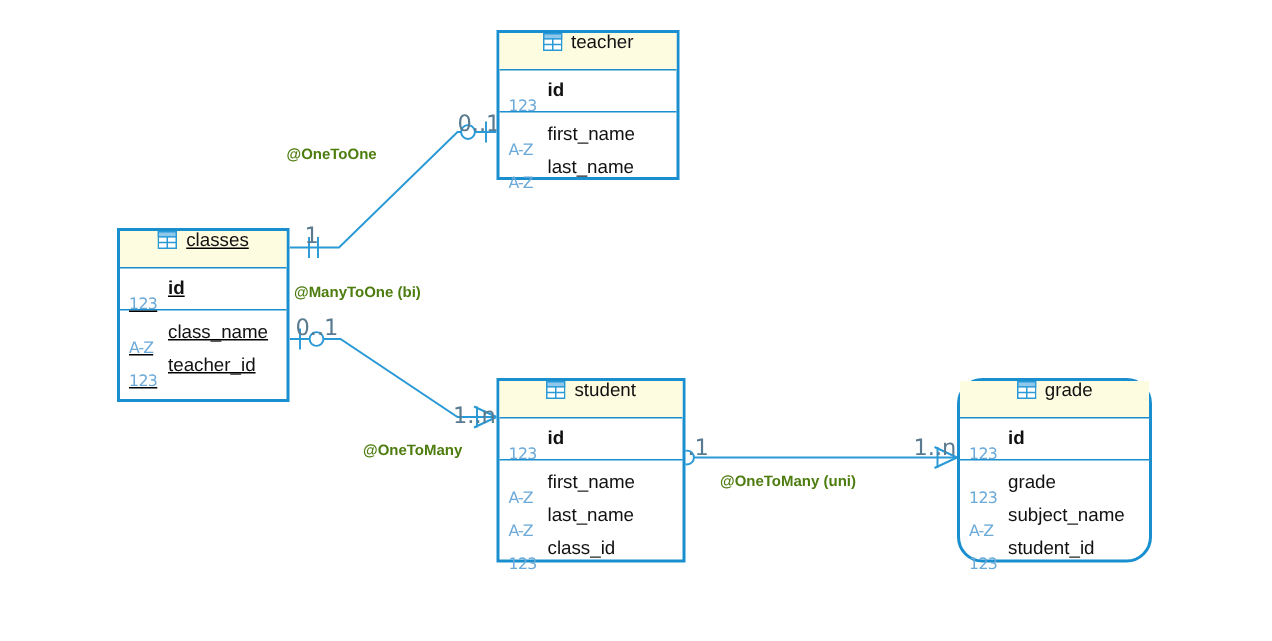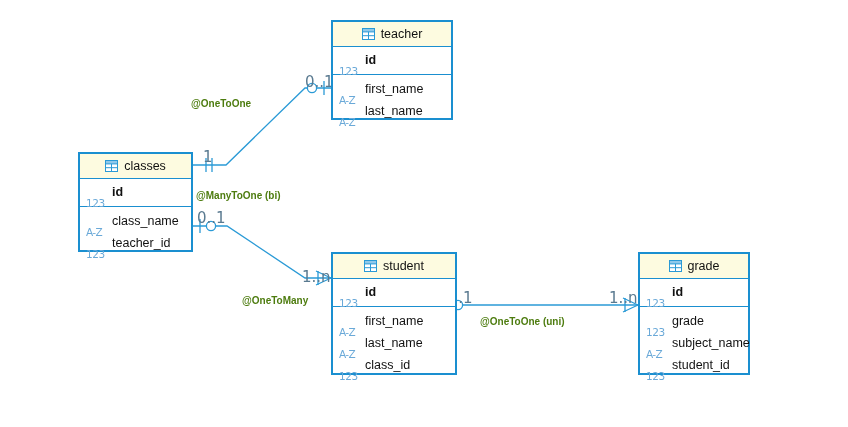--- a/index.html
+++ b/index.html
@@ -16,21 +16,20 @@
     position:absolute;
     border:2px solid #1a8fd0;
     background:#ffffff;
     box-sizing:border-box;
   }
   .entity-header{
     background:#fdfbe0;
     border-bottom:1px solid #1a8fd0;
     height:25px;
     display:flex;
-    align-items:center;
     justify-content:center;
     gap:6px;
     box-sizing:border-box;
   }
   .entity-title{
     font-size:12.5px;
     color:#111111;
     line-height:1;
   }
   .pk-group{
@@ -135,21 +134,21 @@
 
   <span class="card-label" style="left:197px;top:211px;">0..1</span>
   <span class="card-label" style="left:302px;top:270px;">1..n</span>
 
   <span class="card-label" style="left:444px;top:291px;">0..1</span>
   <span class="card-label" style="left:609px;top:291px;">1..n</span>
 
   <span class="rel-label" style="left:191px;top:99px;">@OneToOne</span>
   <span class="rel-label" style="left:196px;top:191px;">@ManyToOne (bi)</span>
   <span class="rel-label" style="left:242px;top:296px;">@OneToMany</span>
-  <span class="rel-label" style="left:480px;top:317px;">@OneToOne (uni)</span>
+  <span class="rel-label" style="left:480px;top:317px;">@OneToMany (uni)</span>
 
   <div class="entity" style="left:331px;top:20px;width:122px;height:100px;">
     <div class="entity-header">
       <svg class="tbl-icon" viewBox="0 0 13 12">
         <rect x="0.5" y="0.5" width="12" height="11" fill="#ffffff" stroke="#2a9ad6"></rect>
         <rect x="0.5" y="0.5" width="12" height="3.4" fill="#8fc8ea" stroke="#2a9ad6"></rect>
         <line x1="6.5" y1="3.9" x2="6.5" y2="11.5" stroke="#2a9ad6"></line>
         <line x1="0.5" y1="7.7" x2="12.5" y2="7.7" stroke="#2a9ad6"></line>
       </svg>
       <span class="entity-title">teacher</span>
@@ -165,21 +164,21 @@
         <span class="type-glyph az">A-Z</span>
         <span class="field-name">first_name</span>
       </div>
       <div class="field">
         <span class="type-glyph az">A-Z</span>
         <span class="field-name">last_name</span>
       </div>
     </div>
   </div>
 
-  <div class="entity" style="left:78px;top:152px;width:115px;height:100px;">
+  <div class="entity" style="left:78px;top:152px;width:115px;height:116px;text-decoration:underline;">
     <div class="entity-header">
       <svg class="tbl-icon" viewBox="0 0 13 12">
         <rect x="0.5" y="0.5" width="12" height="11" fill="#ffffff" stroke="#2a9ad6"></rect>
         <rect x="0.5" y="0.5" width="12" height="3.4" fill="#8fc8ea" stroke="#2a9ad6"></rect>
         <line x1="6.5" y1="3.9" x2="6.5" y2="11.5" stroke="#2a9ad6"></line>
         <line x1="0.5" y1="7.7" x2="12.5" y2="7.7" stroke="#2a9ad6"></line>
       </svg>
       <span class="entity-title">classes</span>
     </div>
     <div class="pk-group">
@@ -225,21 +224,21 @@
         <span class="type-glyph az">A-Z</span>
         <span class="field-name">last_name</span>
       </div>
       <div class="field">
         <span class="type-glyph">123</span>
         <span class="field-name">class_id</span>
       </div>
     </div>
   </div>
 
-  <div class="entity" style="left:638px;top:252px;width:112px;height:123px;">
+  <div class="entity" style="left:638px;top:252px;width:130px;height:123px;border-radius:17px;">
     <div class="entity-header">
       <svg class="tbl-icon" viewBox="0 0 13 12">
         <rect x="0.5" y="0.5" width="12" height="11" fill="#ffffff" stroke="#2a9ad6"></rect>
         <rect x="0.5" y="0.5" width="12" height="3.4" fill="#8fc8ea" stroke="#2a9ad6"></rect>
         <line x1="6.5" y1="3.9" x2="6.5" y2="11.5" stroke="#2a9ad6"></line>
         <line x1="0.5" y1="7.7" x2="12.5" y2="7.7" stroke="#2a9ad6"></line>
       </svg>
       <span class="entity-title">grade</span>
     </div>
     <div class="pk-group">

